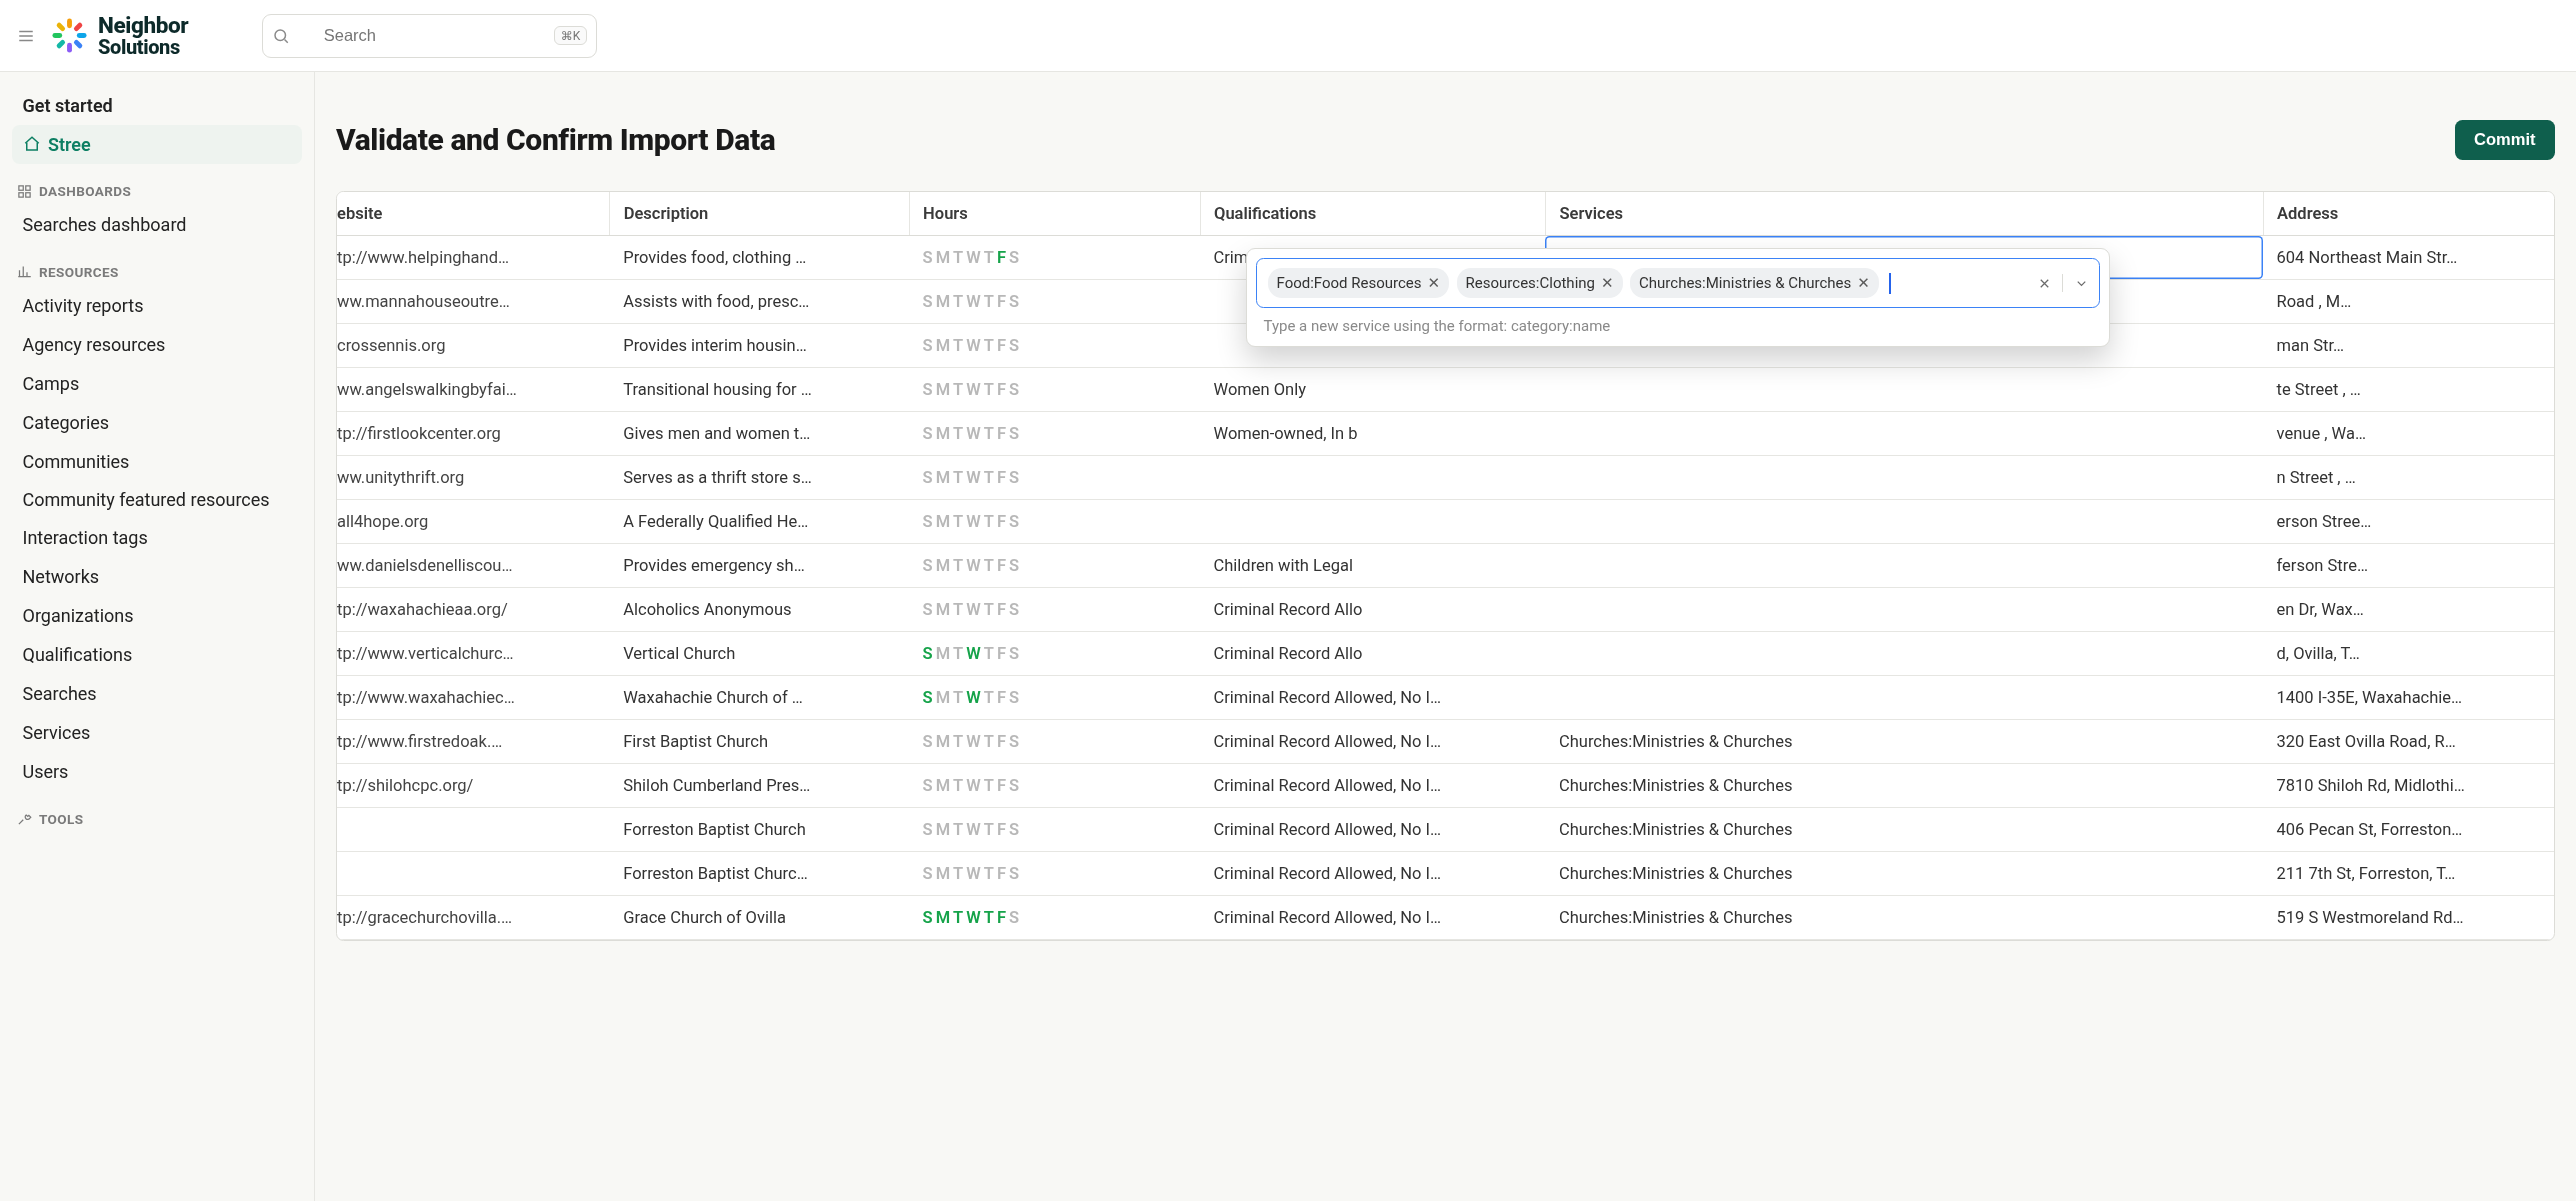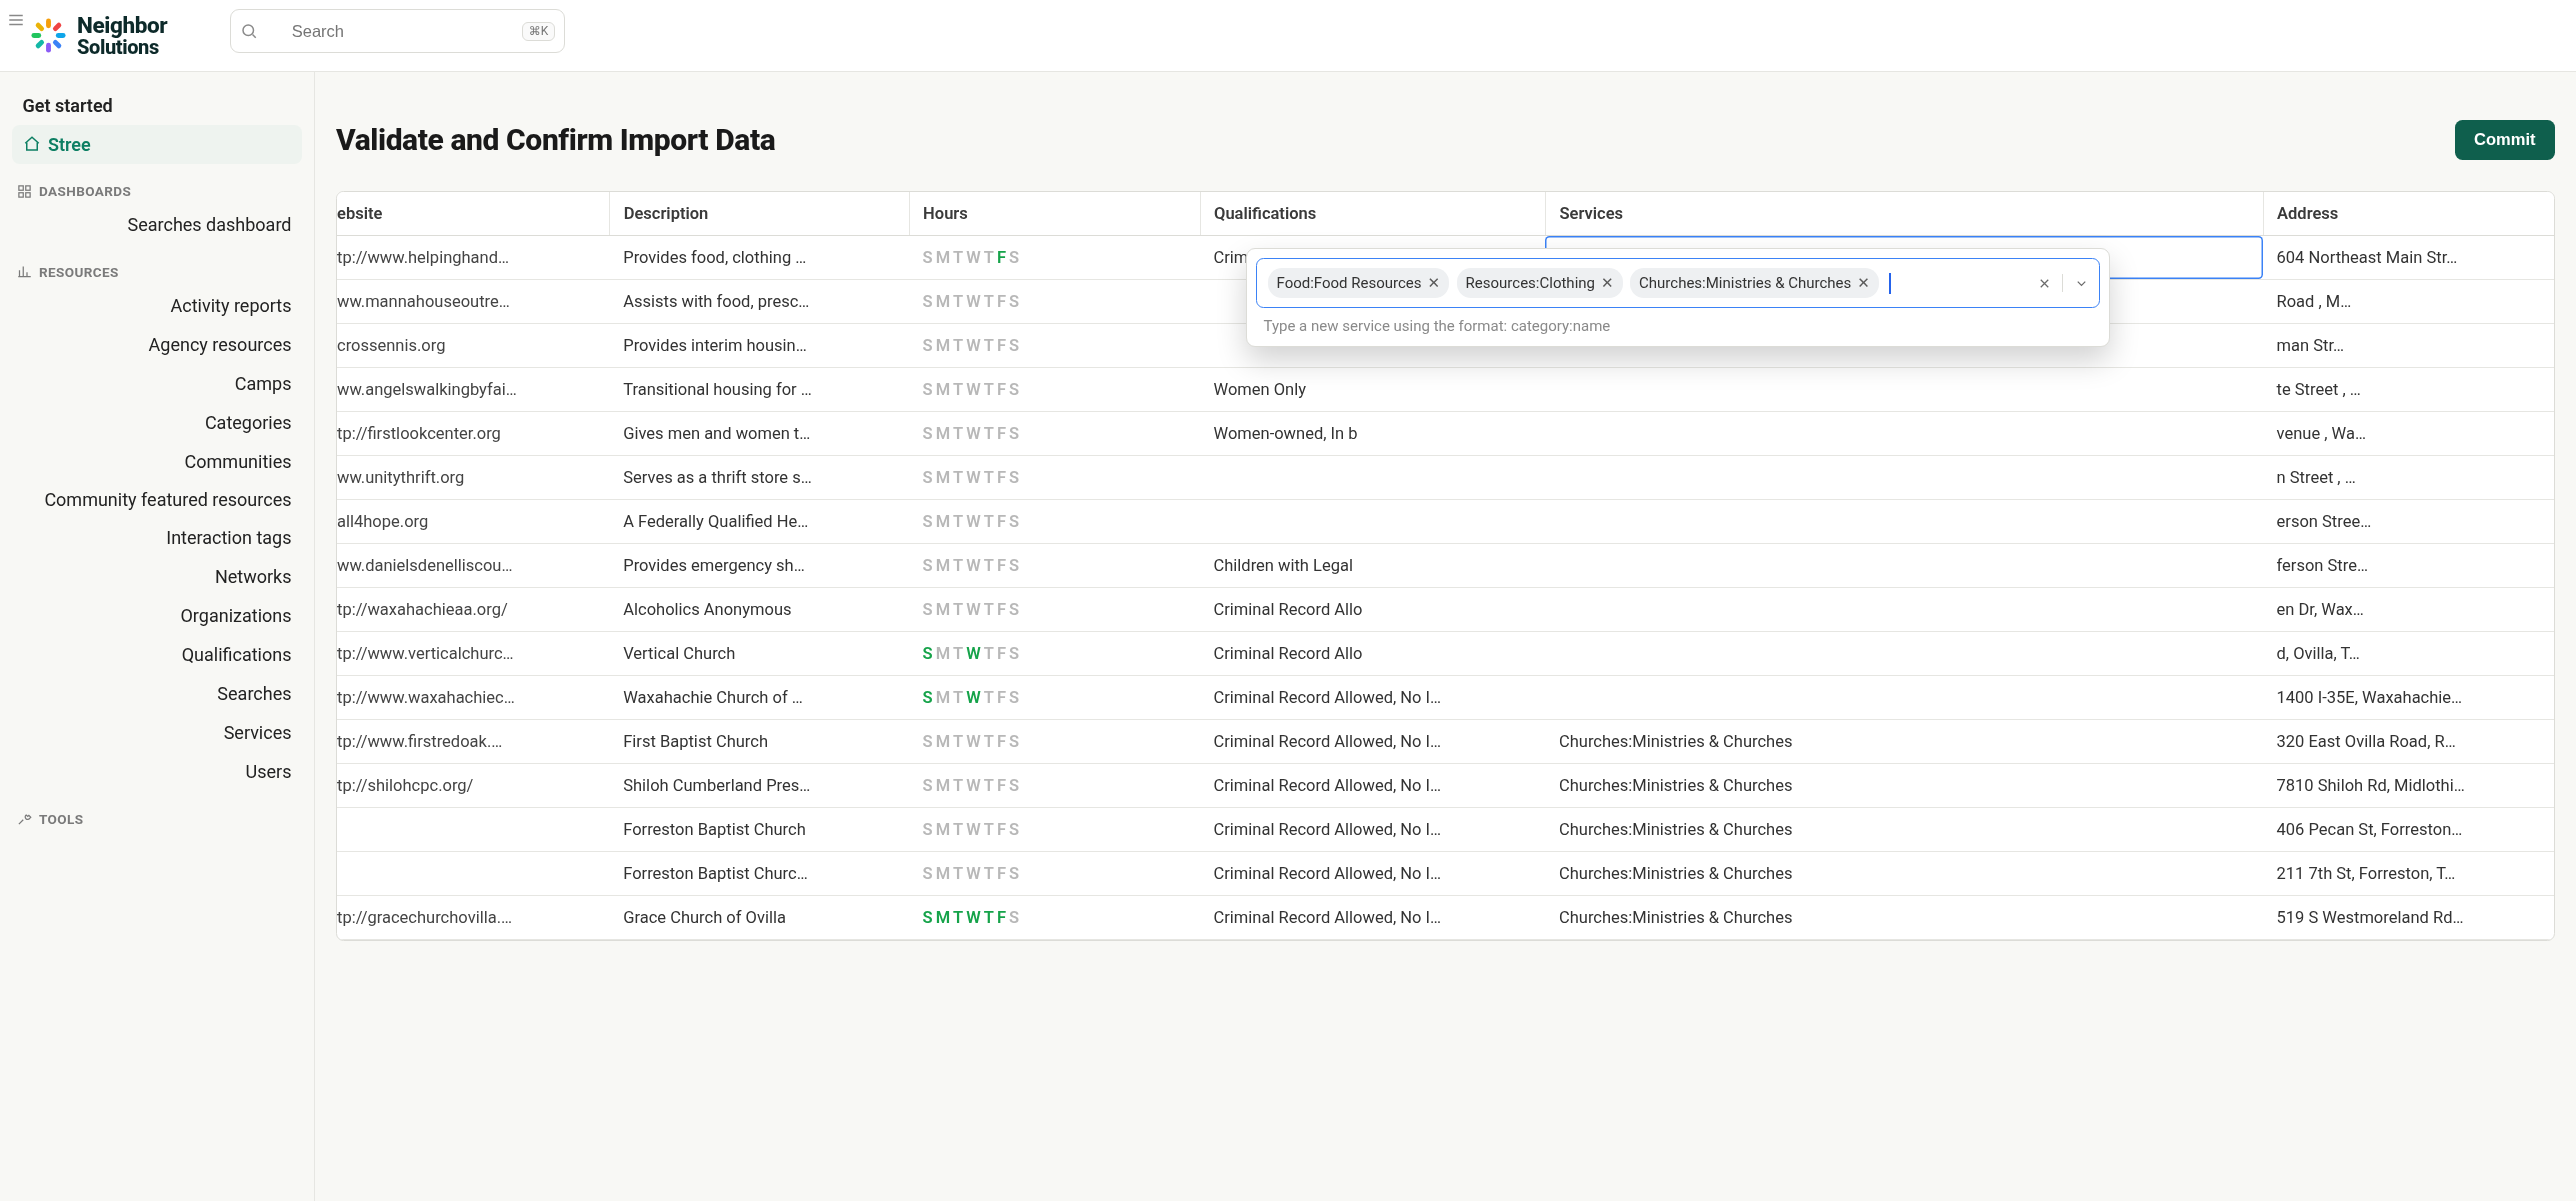--- a/index.html
+++ b/index.html
@@ -29,22 +29,23 @@
     display: grid;
     grid-template-columns: 315px 1fr;
     grid-template-rows: 72px 1fr;
     min-height: 100vh;
   }
 
   
   .topbar {
     grid-column: 1 / span 2;
     display: flex;
-    gap: 3px;
-    padding: 9px 5px;
+    align-items: center;
+    gap: 14px;
+    padding: 9px 15px;
     border-bottom: 0.7px solid var(--border);
     background: #fff;
   }
   .hamburger {
     width: 21px; height: 21px; display:inline-flex; align-items:center; justify-content:center;
     color:#888; cursor:pointer; border-radius:4.5px;
   }
   .logo {
     display:flex; align-items:center; gap:9px; user-select:none;
   }
@@ -63,21 +64,20 @@
   .search .icon { color:#8a8a8a; display:inline-flex; }
   .search input { flex:1; border:none; outline:none; font-size:16.5px; background:transparent; color:#444;margin-left:24px; }
   .kbd { border:0.7px solid var(--border-strong); border-radius:6px; padding:1.5px 6px; font-size:12px; color:#777; background:#fafafa; }
 
   
   .sidebar {
     border-right: 0.7px solid var(--border);
     background: var(--bg);
     padding: 13.5px 12px 30px 12px;
     overflow:auto;
-    text-align:right;
   }
   .side-link {
     display:flex; align-items:center; gap:7.5px;
     padding: 9px 10.5px; border-radius: 7.5px; font-size: 18px; color:#222;
     cursor:pointer;
   }
   .side-link.get-started { font-weight:600; }
   .side-link.home {
     background: #eef3ef; color: var(--accent); font-weight:600;
   }

